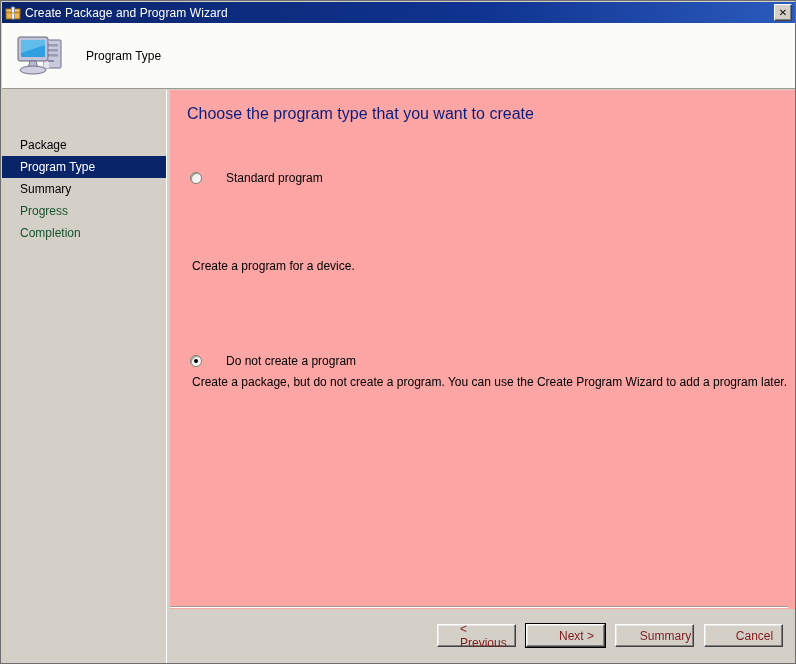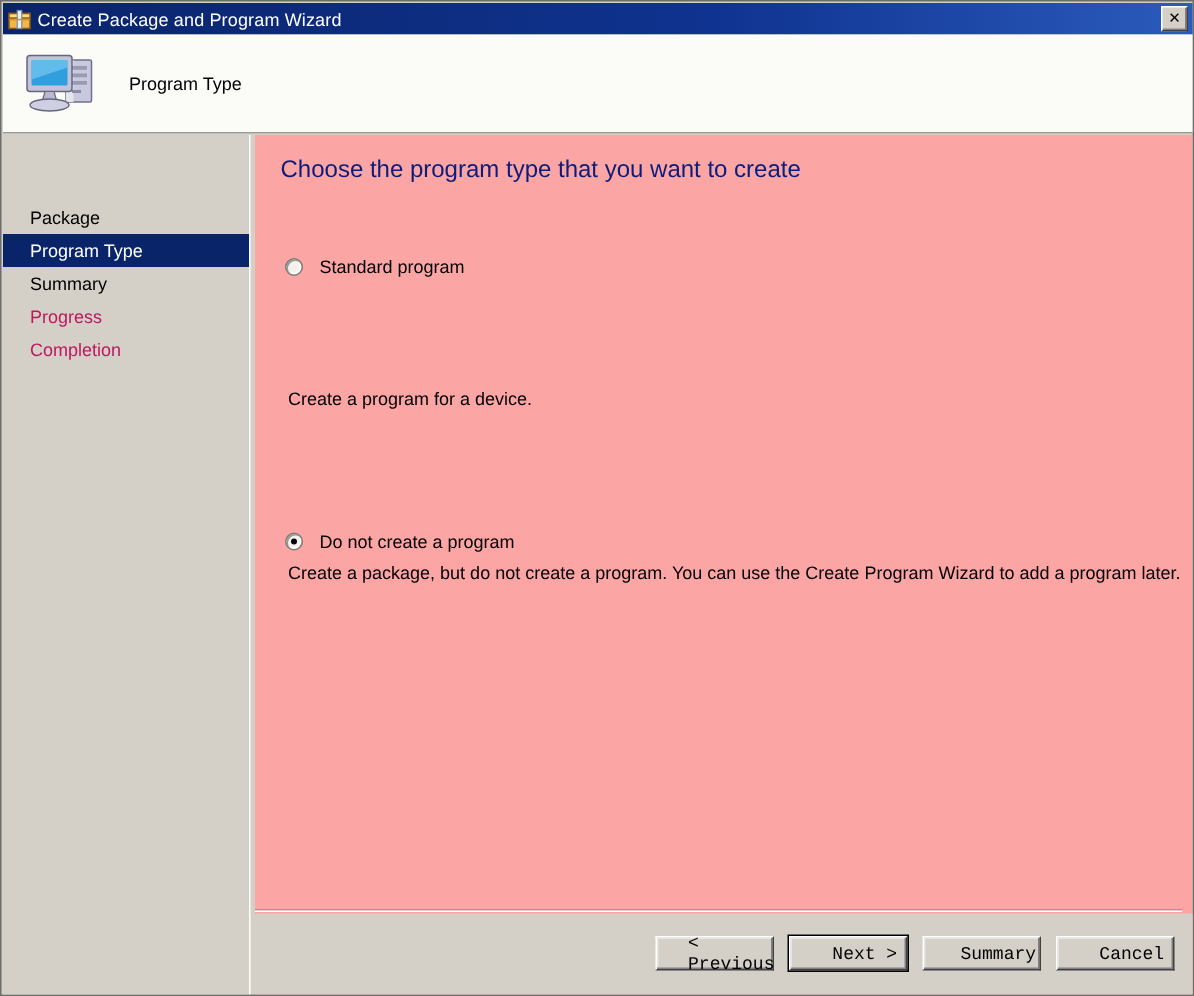--- a/index.html
+++ b/index.html
@@ -144,21 +144,21 @@
     font-size: 12px;
     color: #000000;
     white-space: nowrap;
     cursor: default;
   }
   .nav-item.selected {
     background: #0a246a;
     color: #ffffff;
   }
   .nav-item.disabled {
-    color: #be185d;
+    color: #14532d;
   }
 
   .content {
     position: absolute;
     left: 168px;
     top: 0;
     right: 0;
     bottom: 0;
     background: #fca5a5;
   }
@@ -211,21 +211,21 @@
     left: 3px;
     top: 3px;
     width: 4px;
     height: 4px;
     border-radius: 50%;
     background: #000000;
   }
   .radio-label {
     font-size: 12px;
     color: #000000;
-    margin-left: 11px;
+    margin-left: 24px;
     white-space: nowrap;
   }
   .option-desc {
     margin-top: 6px;
     margin-left: 2px;
     font-size: 12px;
     color: #000000;
     white-space: nowrap;
   }
 
@@ -258,23 +258,23 @@
   .btn {
     width: 79px;
     height: 23px;
     box-sizing: border-box;
     background: #d4d0c8;
     border-top: 1px solid #ffffff;
     border-left: 1px solid #ffffff;
     border-right: 1px solid #404040;
     border-bottom: 1px solid #404040;
     box-shadow: inset -1px -1px 0 #808080, inset 1px 1px 0 #e8e6e0;
-    font-family: Liberation Mono, monospace;
-    font-size: 12px;
-    color: #000000;
+    font-family: Liberation Sans, sans-serif;
+    font-size: 12px;
+    color: #7f1d1d;
     display: flex;
     align-items: center;
     justify-content: center;
     cursor: default;
     position: relative;
     padding-left: 22px;
   }
   .btn.default {
     outline: 1px solid #000000;
     outline-offset: 0px;

